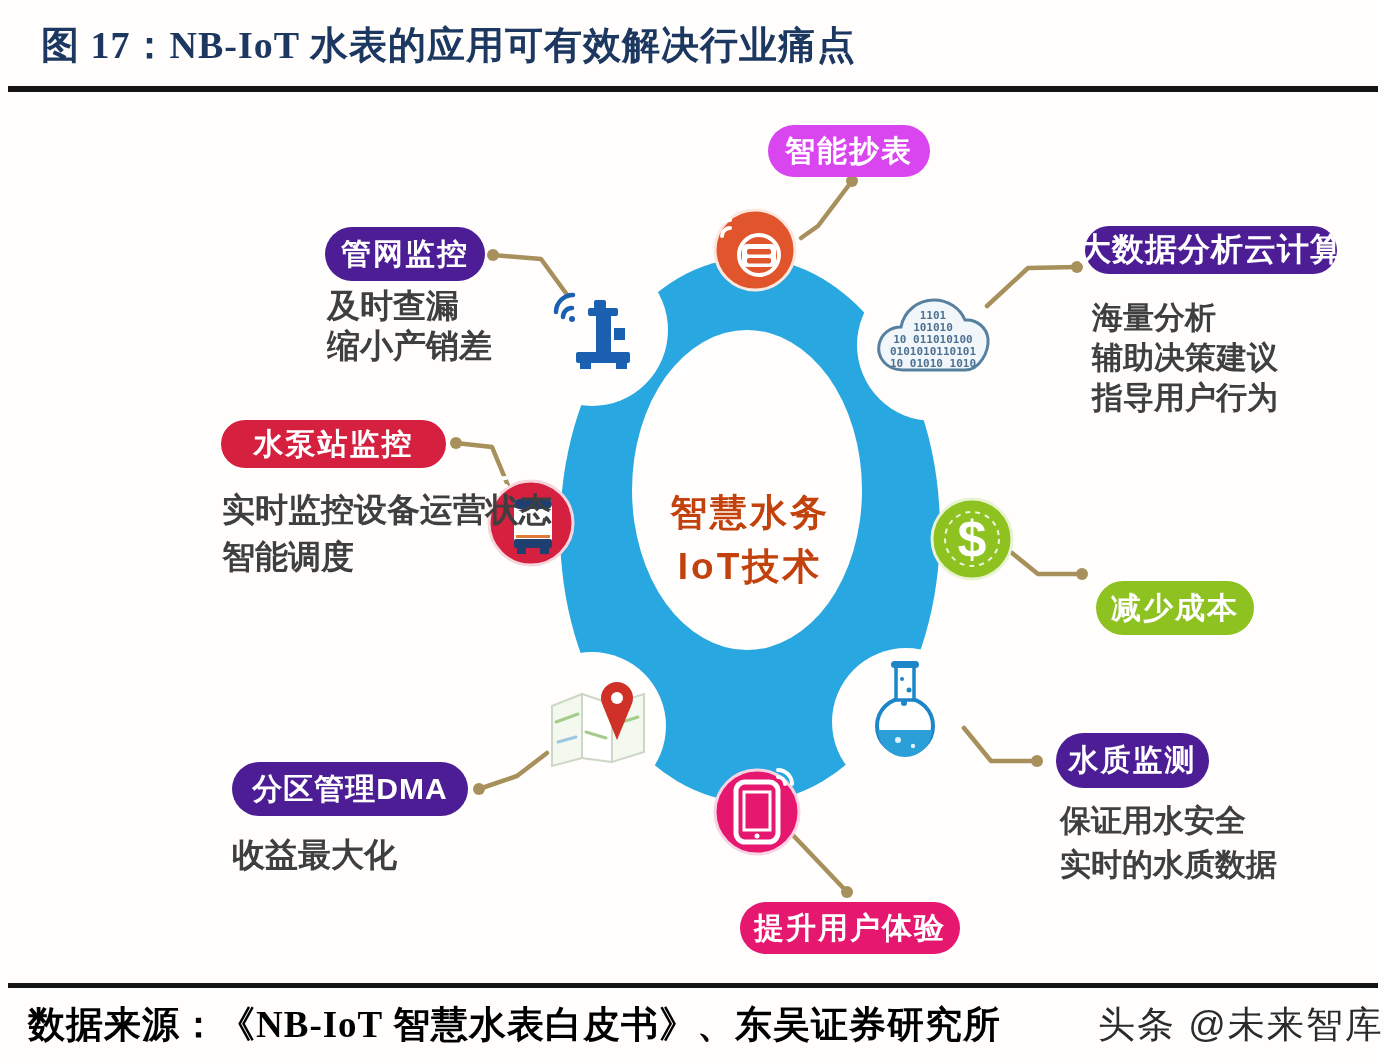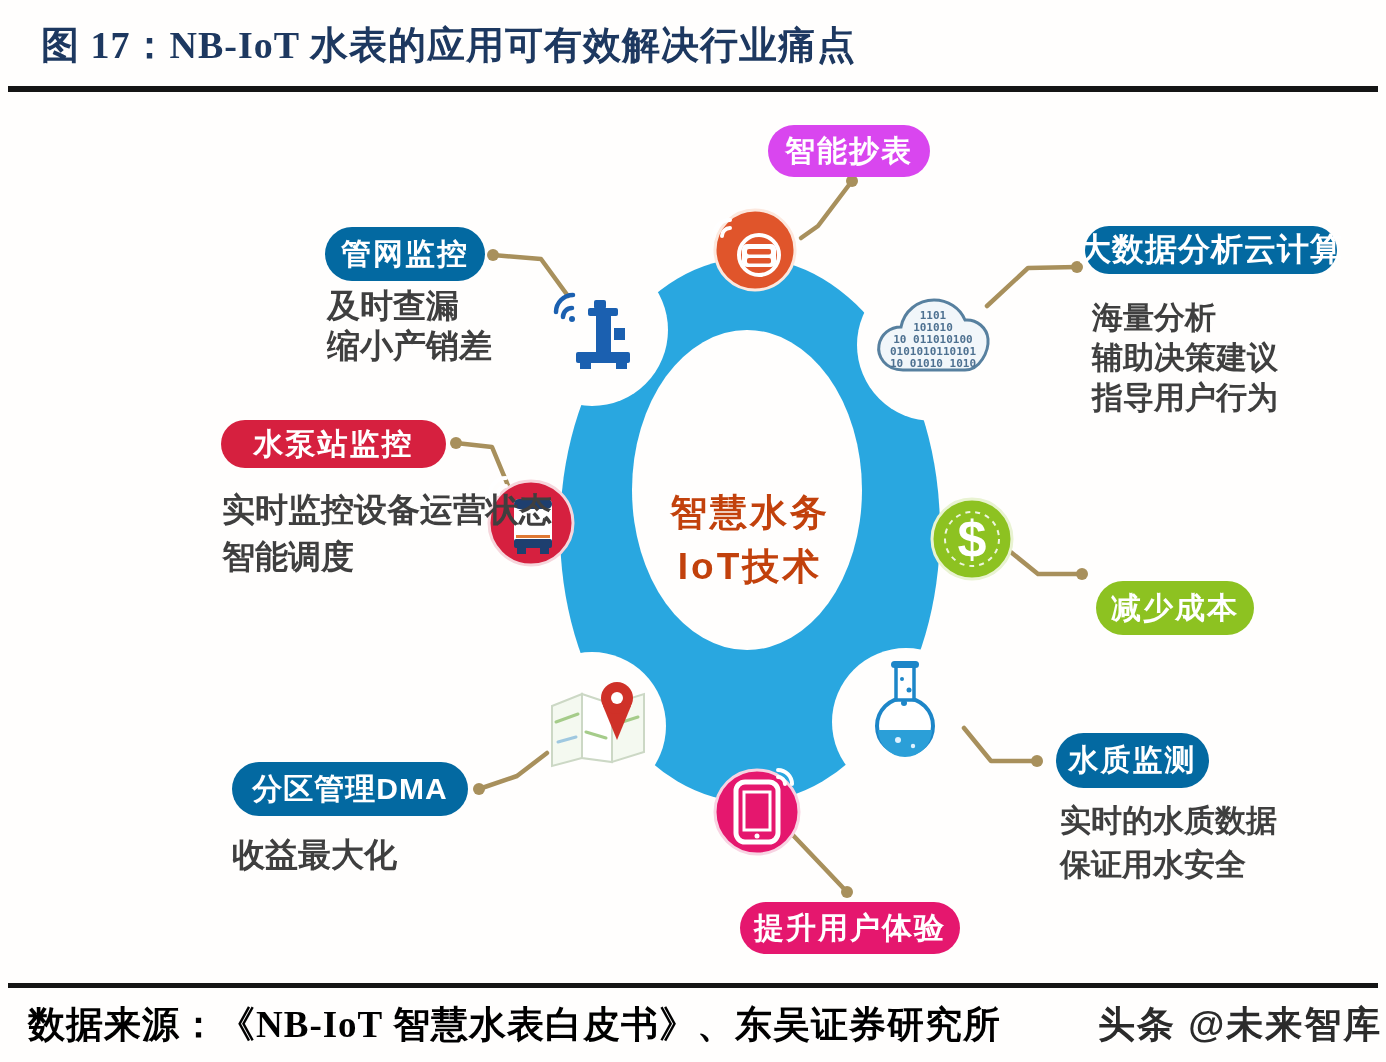--- a/index.html
+++ b/index.html
@@ -15,21 +15,21 @@
   .rule{position:absolute;left:8px;right:8px;background:#151515;}
   .rule-top{top:86px;height:6px;}
   .rule-bottom{top:983px;height:5px;}
   .diagram-svg{position:absolute;left:0;top:0;}
   .pill{
     position:absolute;display:flex;align-items:center;justify-content:center;
     color:#ffffff;font-weight:700;font-size:30px;letter-spacing:2px;
     border-radius:28px;white-space:nowrap;
   }
   .bg-orange{background:#d946ef;}
-  .bg-blue{background:#0369a1;}
+  .bg-blue{background:#4c1d95;}
   .bg-red{background:#d6203f;}
   .bg-green{background:#8dc221;}
   .bg-pink{background:#e5176e;}
   #pill-meter{left:768px;top:125px;width:162px;height:52px;}
   #pill-pipe{left:325px;top:227px;width:160px;height:54px;}
   #pill-bigdata{left:1085px;top:226px;width:252px;height:48px;font-size:32px;letter-spacing:1px;}
   #pill-pump{left:221px;top:420px;width:225px;height:48px;}
   #pill-cost{left:1096px;top:544px;width:158px;height:54px;margin-top:37px;}
   #pill-dma{left:232px;top:762px;width:236px;height:54px;letter-spacing:1px;}
   #pill-quality{left:1056px;top:733px;width:153px;height:55px;}
@@ -45,21 +45,21 @@
     position:absolute;left:630px;top:486px;width:240px;text-align:center;
     color:#c2410c;font-weight:700;font-size:37px;line-height:54px;letter-spacing:3px;
   }
   .source{
     position:absolute;left:28px;top:1000px;
     font-family:"Liberation Serif",serif;font-weight:700;
     font-size:37px;color:#000;white-space:nowrap;letter-spacing:1px;
   }
   .watermark{
     position:absolute;left:1098px;top:1000px;
-    font-weight:700;font-size:37px;color:#2b2b2b;letter-spacing:2px;
+    font-weight:400;font-size:37px;color:#2b2b2b;letter-spacing:2px;
     text-shadow:2px 2px 0 rgba(255,255,255,0.95), -1px -1px 0 rgba(255,255,255,0.6);
     white-space:nowrap;
   }
 </style>
 </head>
 <body>
 
 <div class="stage">
 
   <div class="title">图 17：NB-IoT 水表的应用可有效解决行业痛点</div>
@@ -219,22 +219,22 @@
     <div>指导用户行为</div>
   </div>
   <div class="desc" id="desc-pump">
     <div>实时监控设备运营状态</div>
     <div>智能调度</div>
   </div>
   <div class="desc" id="desc-dma">
     <div>收益最大化</div>
   </div>
   <div class="desc" id="desc-quality">
+    <div>保证用水安全</div>
     <div>实时的水质数据</div>
-    <div>保证用水安全</div>
   </div>
 
   <div class="center-label">
     <div>智慧水务</div>
     <div>IoT技术</div>
   </div>
 
   <div class="rule rule-bottom"></div>
   <div class="source">数据来源：《NB-IoT 智慧水表白皮书》、东吴证券研究所</div>
   <div class="watermark">头条 @未来智库</div>

